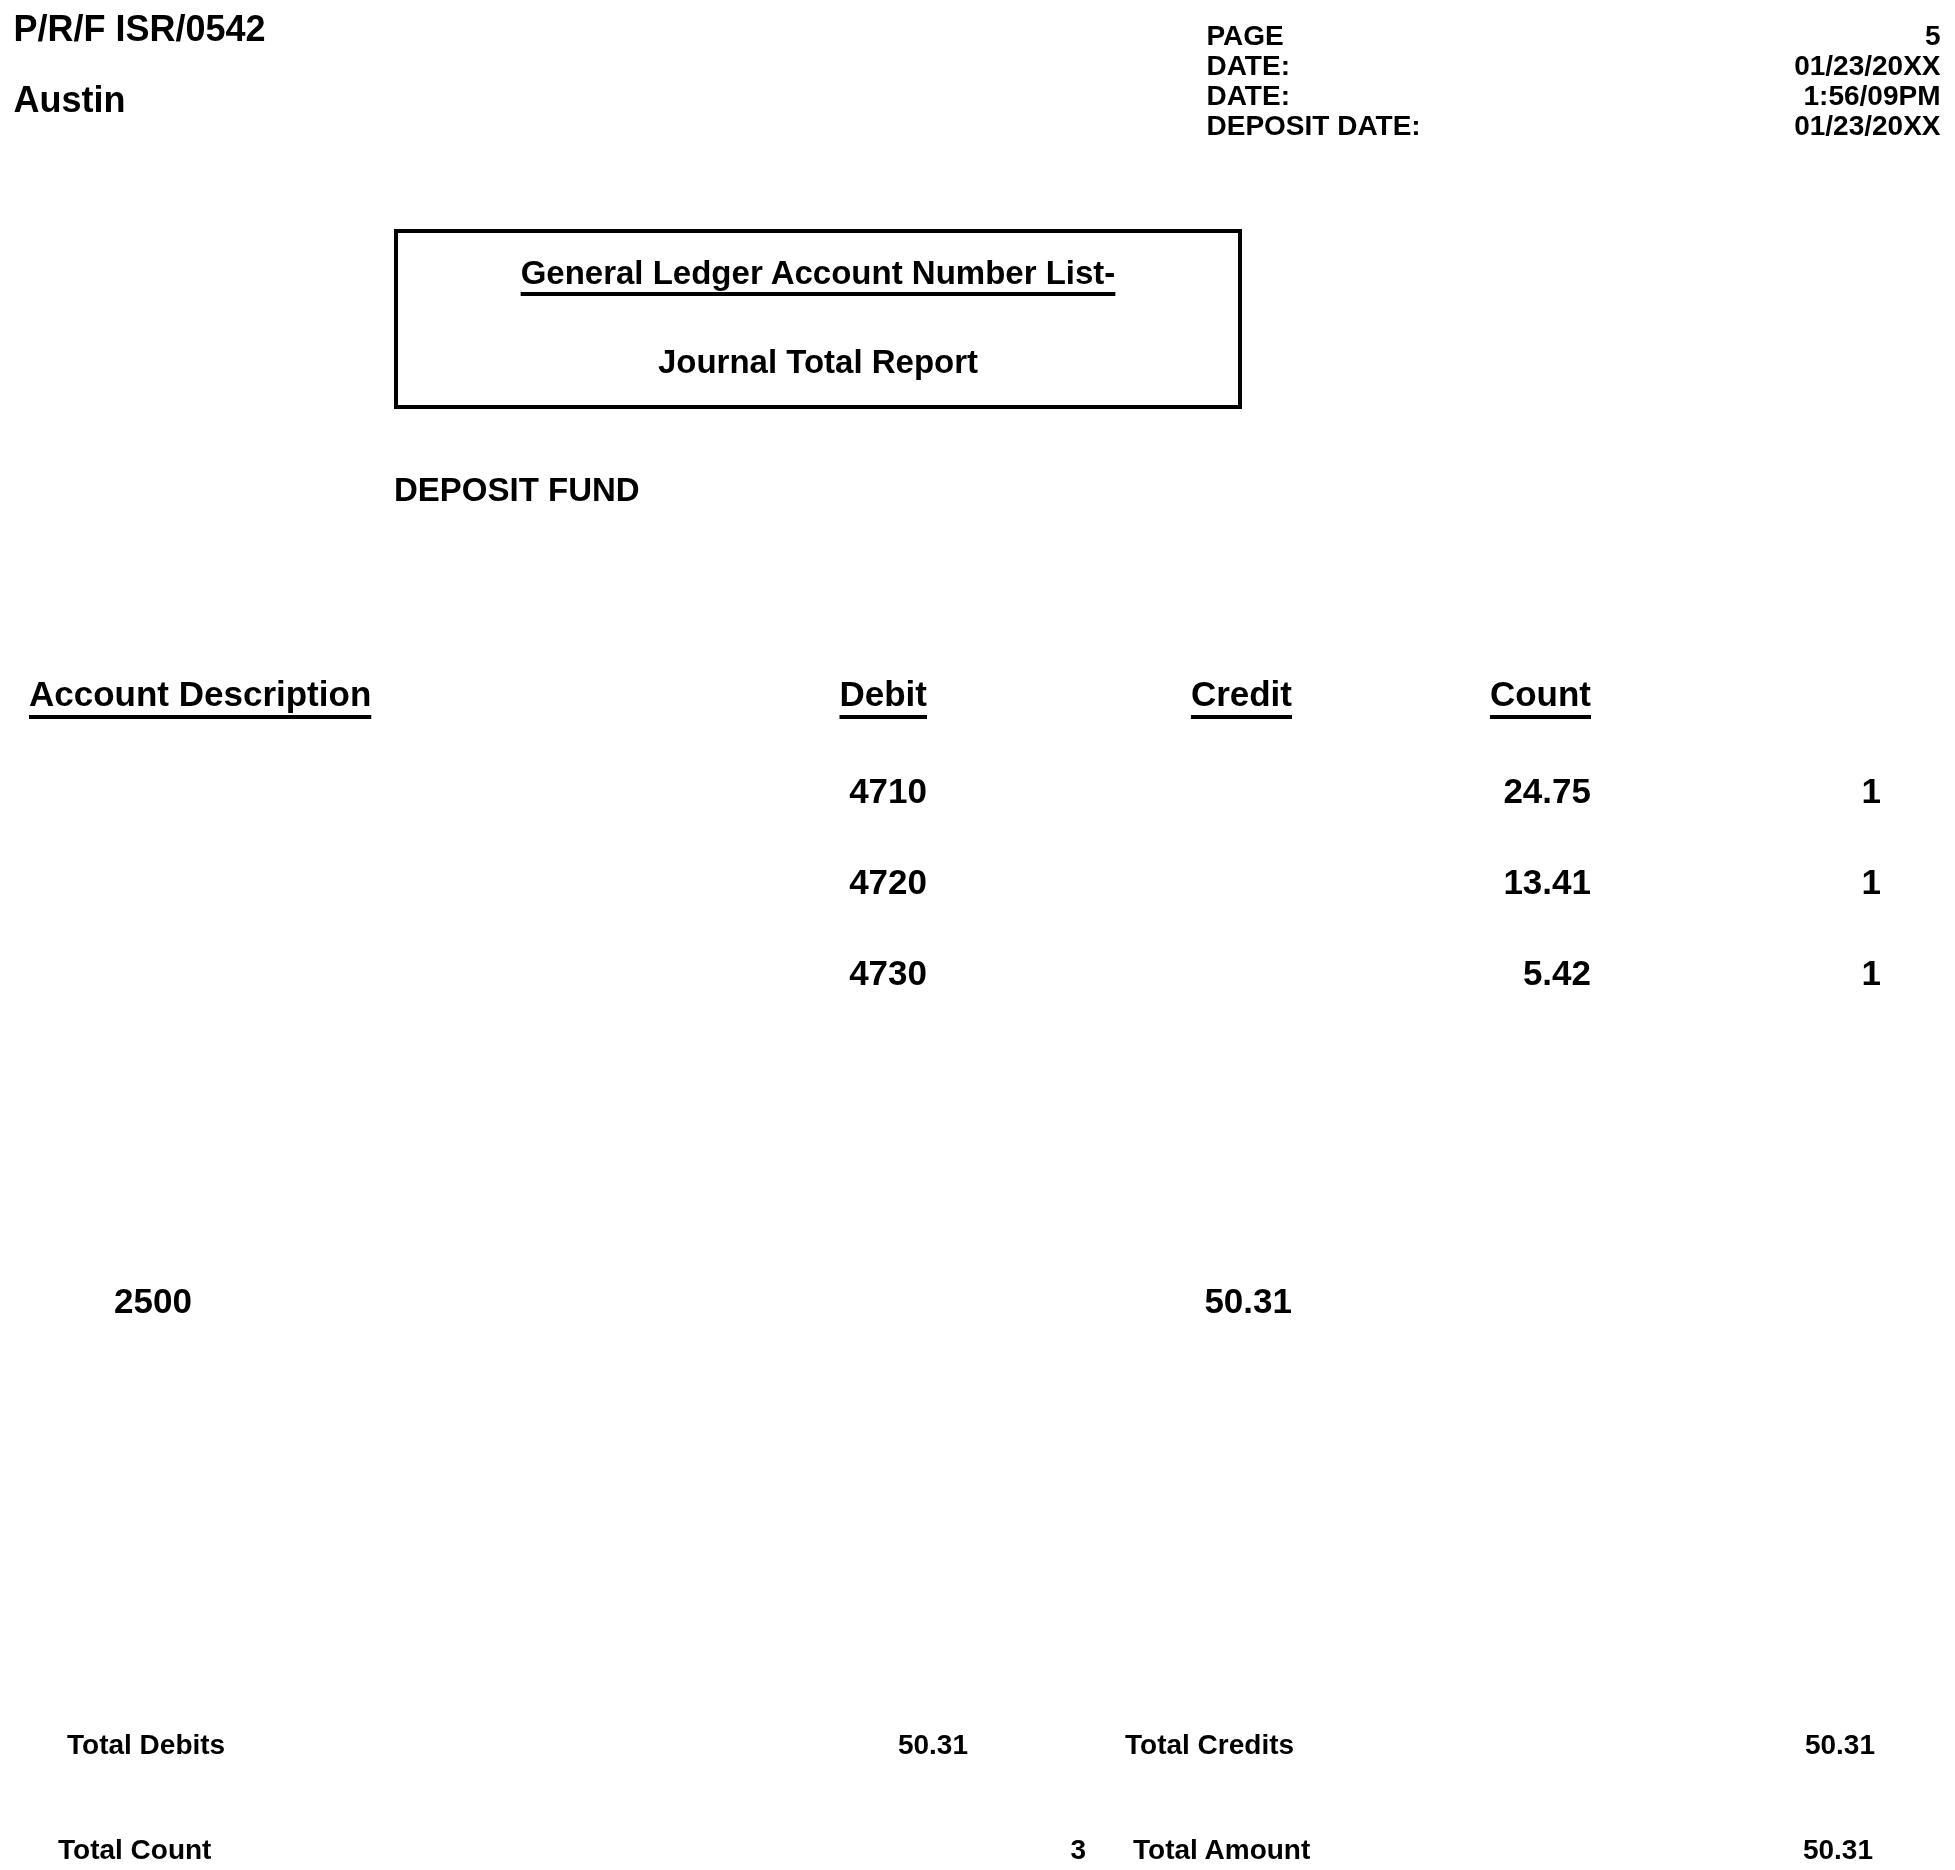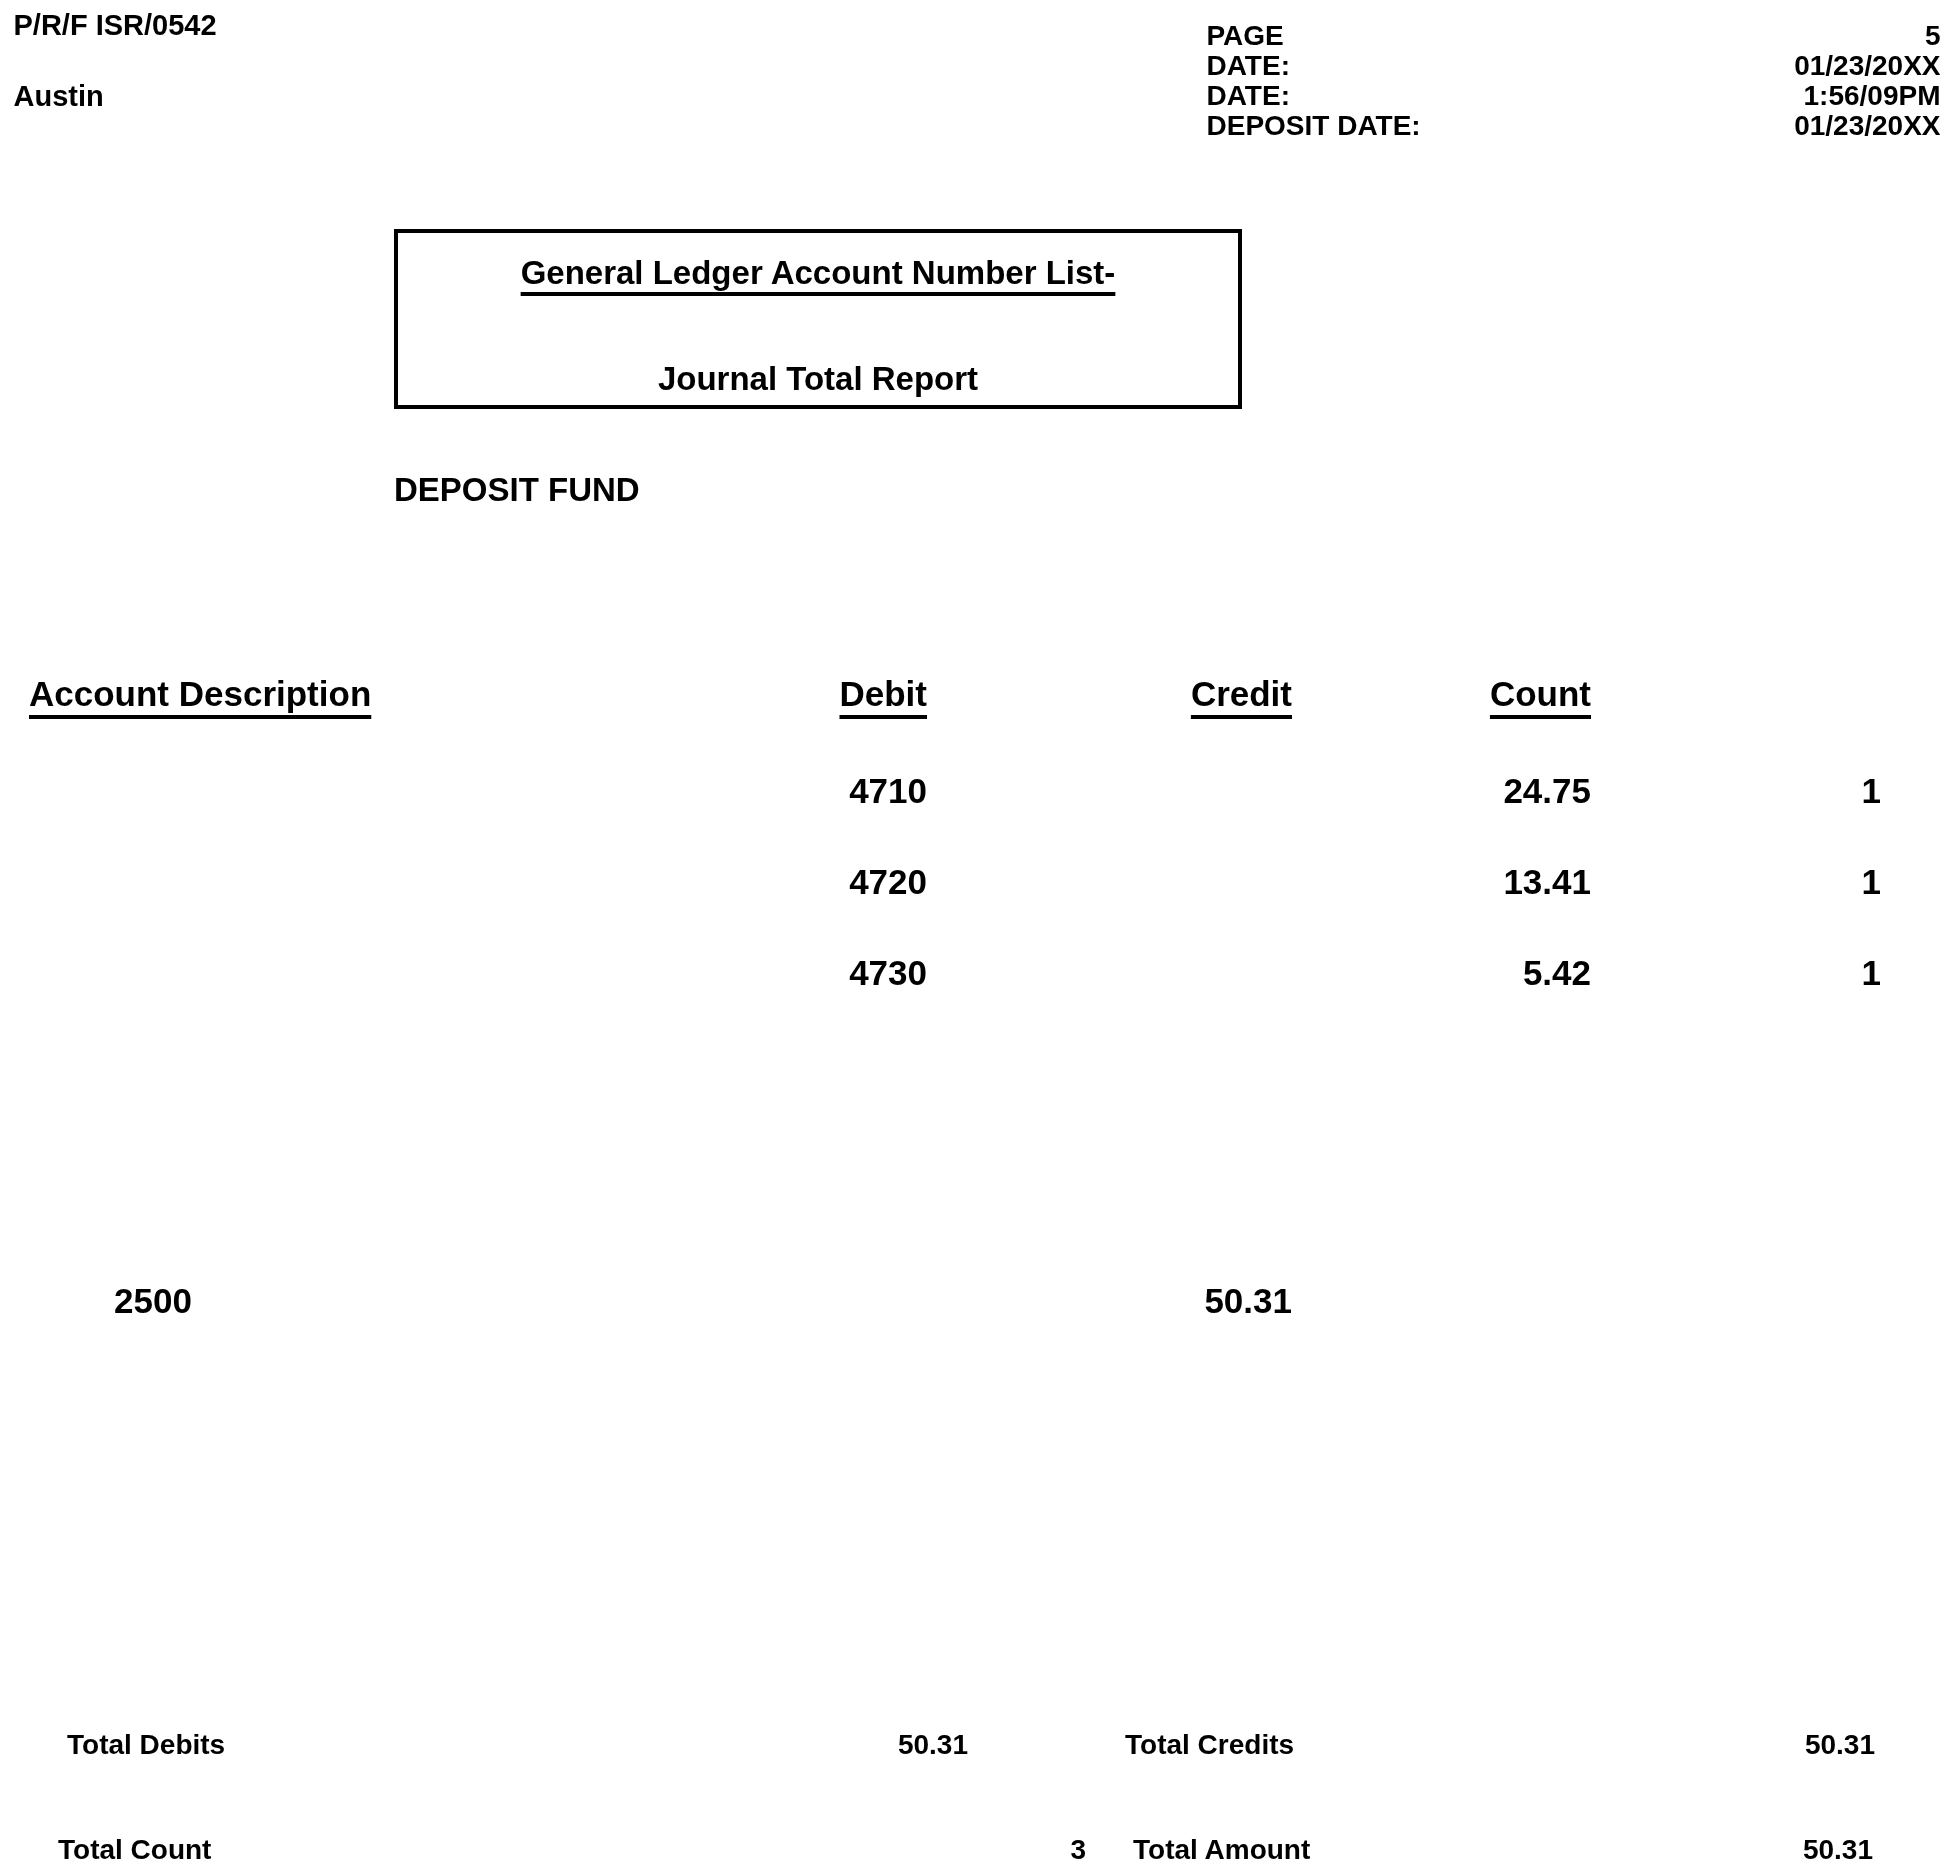--- a/index.html
+++ b/index.html
@@ -9,21 +9,21 @@
     height: 1870px;
     position: relative;
     background: #ffffff;
     color: #000000;
     font-family: "Liberation Sans", "DejaVu Sans", sans-serif;
     font-weight: 700;
     overflow: hidden;
   }
   .abs { position: absolute; line-height: 1.05; white-space: nowrap; }
   .fs29 { font-size: 28px; }
-  .fs30 { font-size: 29px; }
+  .fs30 { font-size: 36px; }
 
   
   #meta {
     position: absolute;
     top: 21px;
     right: 14.5px;
     width: 734px;
   }
   .meta-row { display: flex; line-height: 30px; font-size: 28px; }
   .meta-label { flex: 1; text-align: left; white-space: pre; }
@@ -45,21 +45,21 @@
     text-align: center;
     font-size: 33px;
     white-space: nowrap;
   }
   #title-line1 {
     top: 21px;
     text-decoration: underline;
     text-decoration-thickness: 3.9px;
     text-underline-offset: 7.7px;
   }
-  #title-line2 { top: 127px; }
+  #title-line2 { top: 110px; }
 
   #fund {
     position: absolute;
     left: 394px;
     top: 471px;
     width: 848px;
     font-size: 33px;
   }
 
   

